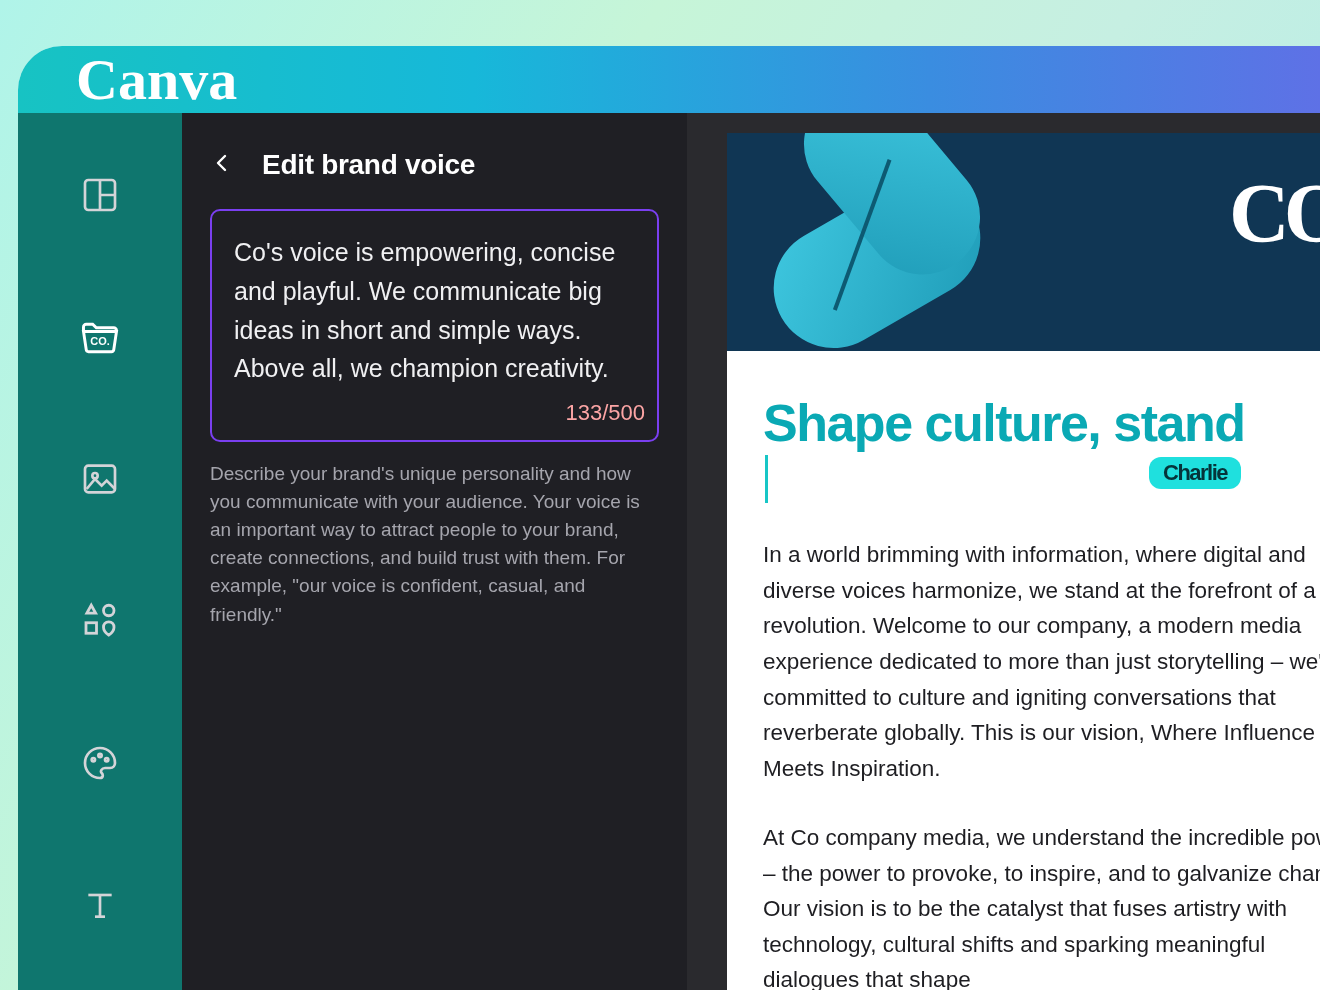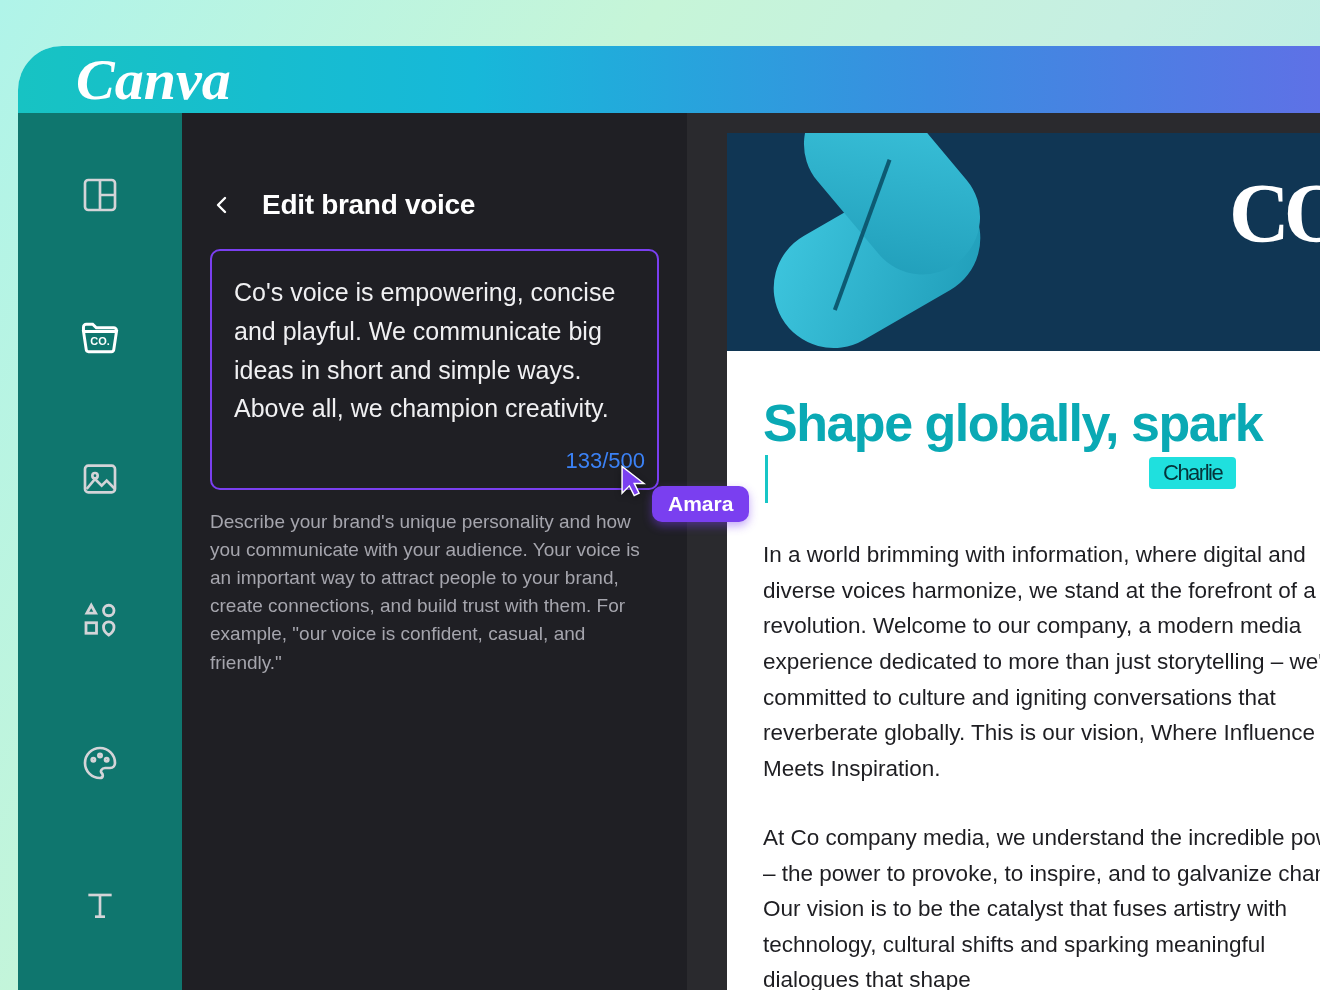--- a/index.html
+++ b/index.html
@@ -17,21 +17,20 @@
     position: relative;
     display: flex;
     flex-direction: column;
   }
   .titlebar {
     height: 104px;
     background: linear-gradient(90deg, #17c3c3 0%, #17b8d9 35%, #3a8de0 70%, #5e71e6 100%);
     display: flex;
     align-items: flex-start;
     padding-left: 58px;
-    font-style: italic;
   }
   .logo {
     font-family: "Brush Script MT", "Segoe Script", cursive;
     font-size: 58px;
     font-weight: 700;
     color: #fff;
     letter-spacing: 0px;
   }
   .workspace {
     flex: 1;
@@ -68,24 +67,23 @@
   }
   
   .side-panel {
     width: 505px;
     background: #1f1f24;
     padding: 36px 28px 0 28px;
     color: #fff;
   }
   .panel-header {
     display:flex;
-    align-items:flex-end;
+    align-items:center;
     gap: 24px;
     margin-bottom: 28px;
-    margin-top: 40px;
   }
   .back-chevron {
     width:28px; height:28px;
     color:#fff;
     cursor:pointer;
   }
   .panel-title {
     font-size: 28px;
     font-weight: 700;
     letter-spacing:-0.3px;
@@ -97,22 +95,22 @@
     background: #1f1f24;
   }
   .voice-text {
     font-size: 25px;
     line-height: 1.55;
     color: #f0f0f2;
   }
   .counter {
     text-align: right;
     font-size: 22px;
-    color: #3b82f6;
-    margin-top: 20px;
+    color: #fca5a5;
+    margin-top: 12px;
   }
   .helper {
     margin-top: 18px;
     font-size: 19px;
     line-height: 1.48;
     color: #a5a5ad;
   }
   
   .collab-cursor {
     position: absolute;
@@ -196,24 +194,24 @@
     background:#17c6c6;
     vertical-align: -6px;
     margin-left:2px;
   }
   .headline-badge {
     position:absolute;
     left: 386px;
     top: 62px;
     background:#1fe0de;
     color:#05343a;
-    font-weight:400;
+    font-weight:700;
     font-size:22px;
     padding:4px 14px;
-    border-radius:4px;
+    border-radius:12px;
   }
   .para {
     margin-top: 30px;
     font-size: 22.5px;
     line-height: 1.58;
     color:#1e1e22;
     max-width: 640px;
   }
   .para + .para { margin-top: 34px;}
 
@@ -305,32 +303,26 @@
     <div class="canvas-wrap">
       <div class="doc">
         <div class="hero">
           <div class="blob blob1"></div>
           <div class="blob blob2"></div>
           <div class="blob-split"></div>
           <div class="co-logo">CO</div>
         </div>
         <div class="doc-body">
           <div class="headline">
-            <span>Shape globally, spark</span><br>
+            <span>Shape culture, stand</span><br>
             <span class="cursor-caret"></span>
             <span class="headline-badge">Charlie</span>
           </div>
           <p class="para">In a world brimming with information, where digital and diverse voices harmonize, we stand at the forefront of a revolution. Welcome to our company, a modern media experience dedicated to more than just storytelling – we're committed to culture and igniting conversations that reverberate globally. This is our vision, Where Influence Meets Inspiration.</p>
           <p class="para">At Co company media, we understand the incredible power – the power to provoke, to inspire, and to galvanize change. Our vision is to be the catalyst that fuses artistry with technology, cultural shifts and sparking meaningful dialogues that shape</p>
         </div>
       </div>
     </div>
 
   </div>
 
-  <div class="collab-cursor">
-    <svg width="30" height="34" viewBox="0 0 24 28">
-      <path d="M3 2 L3 24 L9 18 L13 26 L17 24 L13 16 L21 16 Z" fill="#7a3ff0" stroke="#ffffff" stroke-width="1.2"></path>
-    </svg>
-    <span class="collab-label">Amara</span>
-  </div>
 
 </div>
 
 </body></html>

